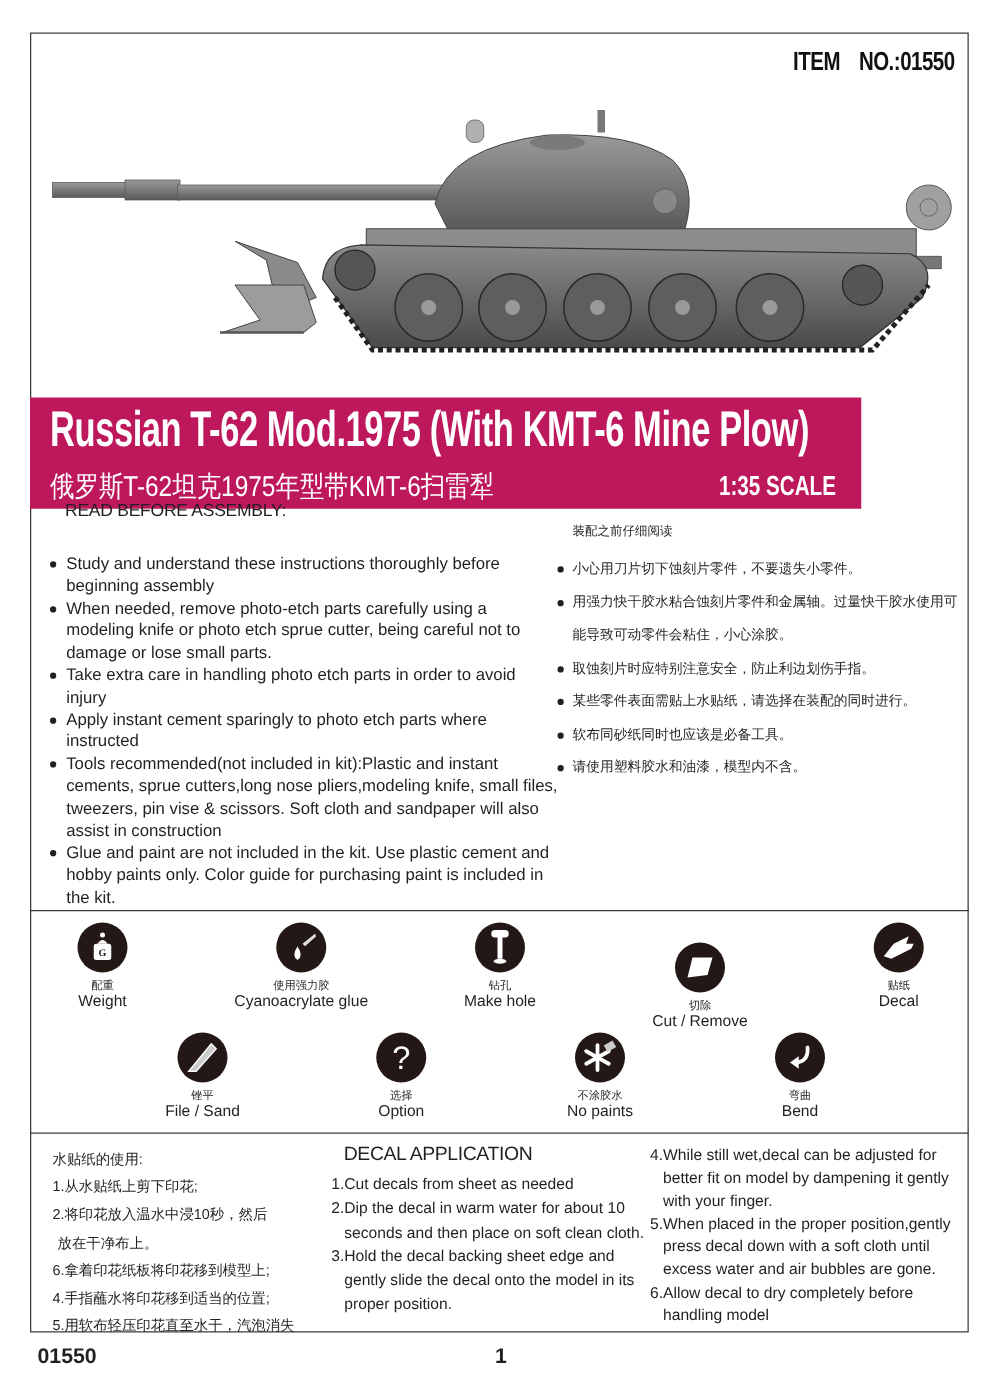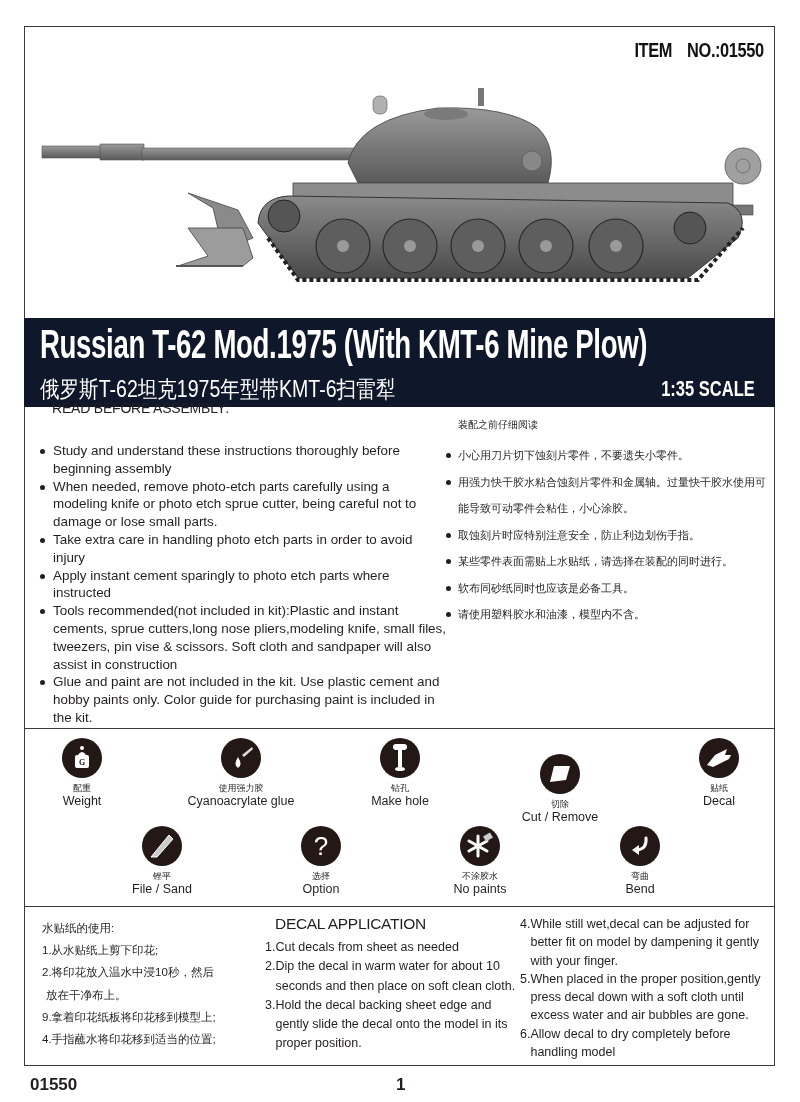--- a/index.html
+++ b/index.html
@@ -1,20 +1,20 @@
 <!DOCTYPE html>
 <html><head>
 <meta charset="utf-8">
 <style>
   html,body{margin:0;padding:0;background:#fff;}
   body{width:800px;height:1102px;position:relative;overflow:hidden;font-family:"Liberation Sans",sans-serif;color:#231f20;}
   .frame{position:absolute;left:24px;top:26px;width:751px;height:1040px;border:1.5px solid #3a3a3a;box-sizing:border-box;}
   .item-no{position:absolute;right:36px;top:38px;font-family:"Liberation Sans",sans-serif;font-weight:bold;font-size:21px;letter-spacing:-0.5px;transform:scaleX(0.78);transform-origin:right center;color:#111;word-spacing:14px;}
   .tank{position:absolute;left:38px;top:88px;width:736px;height:200px;}
-  .banner{position:absolute;left:24px;top:318px;width:751px;height:89px;background:#0f172a;color:#fff;}
+  .banner{position:absolute;left:24px;top:318px;width:665px;height:89px;background:#be185d;color:#fff;}
   .banner .t1{position:absolute;left:16px;top:4px;font-weight:bold;font-size:40px;white-space:nowrap;transform:scaleX(0.69);transform-origin:left top;letter-spacing:-0.5px;}
   .banner .t2{position:absolute;left:16px;top:56px;font-size:23px;white-space:nowrap;transform:scaleX(0.85);transform-origin:left top;}
   .banner .t3{position:absolute;right:20px;top:58px;font-weight:bold;font-size:22px;white-space:nowrap;transform:scaleX(0.75);transform-origin:right top;}
   .readhead{position:absolute;left:52px;top:400px;font-size:14px;letter-spacing:-0.2px;}
   .zhhead{position:absolute;left:458px;top:418px;font-size:10px;}
   ul.en{position:absolute;left:36px;top:442px;width:410px;margin:0;padding:0;list-style:none;font-size:13.4px;line-height:17.8px;}
   ul.en li{position:relative;padding-left:17px;}
   ul.en li::before{content:"";position:absolute;left:4px;top:7px;width:5px;height:5px;border-radius:50%;background:#231f20;}
   ul.zh{position:absolute;left:444px;top:442px;width:330px;margin:0;padding:0;list-style:none;font-size:11px;line-height:26.5px;}
   ul.zh li{position:relative;padding-left:14px;}
@@ -214,22 +214,23 @@
   <div class="en">Bend</div>
 </div>
 
 <div class="hr" style="top:906px"></div>
 
 <div class="decal-zh">
   <div>水贴纸的使用:</div>
   <div>1.从水贴纸上剪下印花;</div>
   <div>2.将印花放入温水中浸10秒，然后</div>
   <div style="padding-left:4px"> 放在干净布上。</div>
-  <div>9.拿着印花纸板将印花移到模型上;</div>
+  <div>6.拿着印花纸板将印花移到模型上;</div>
   <div>4.手指蘸水将印花移到适当的位置;</div>
+  <div>5.用软布轻压印花直至水干，汽泡消失</div>
 </div>
 
 <div class="decal-en-title">DECAL APPLICATION</div>
 <div class="decal-en1">
   <div><span>1.</span><span>Cut decals from sheet as needed</span></div>
   <div style="display:flex">
       <span>2.</span>
       <span>Dip the decal in warm water for about 10 seconds and then place on soft clean cloth.</span>
     </div>
   <div style="display:flex">

